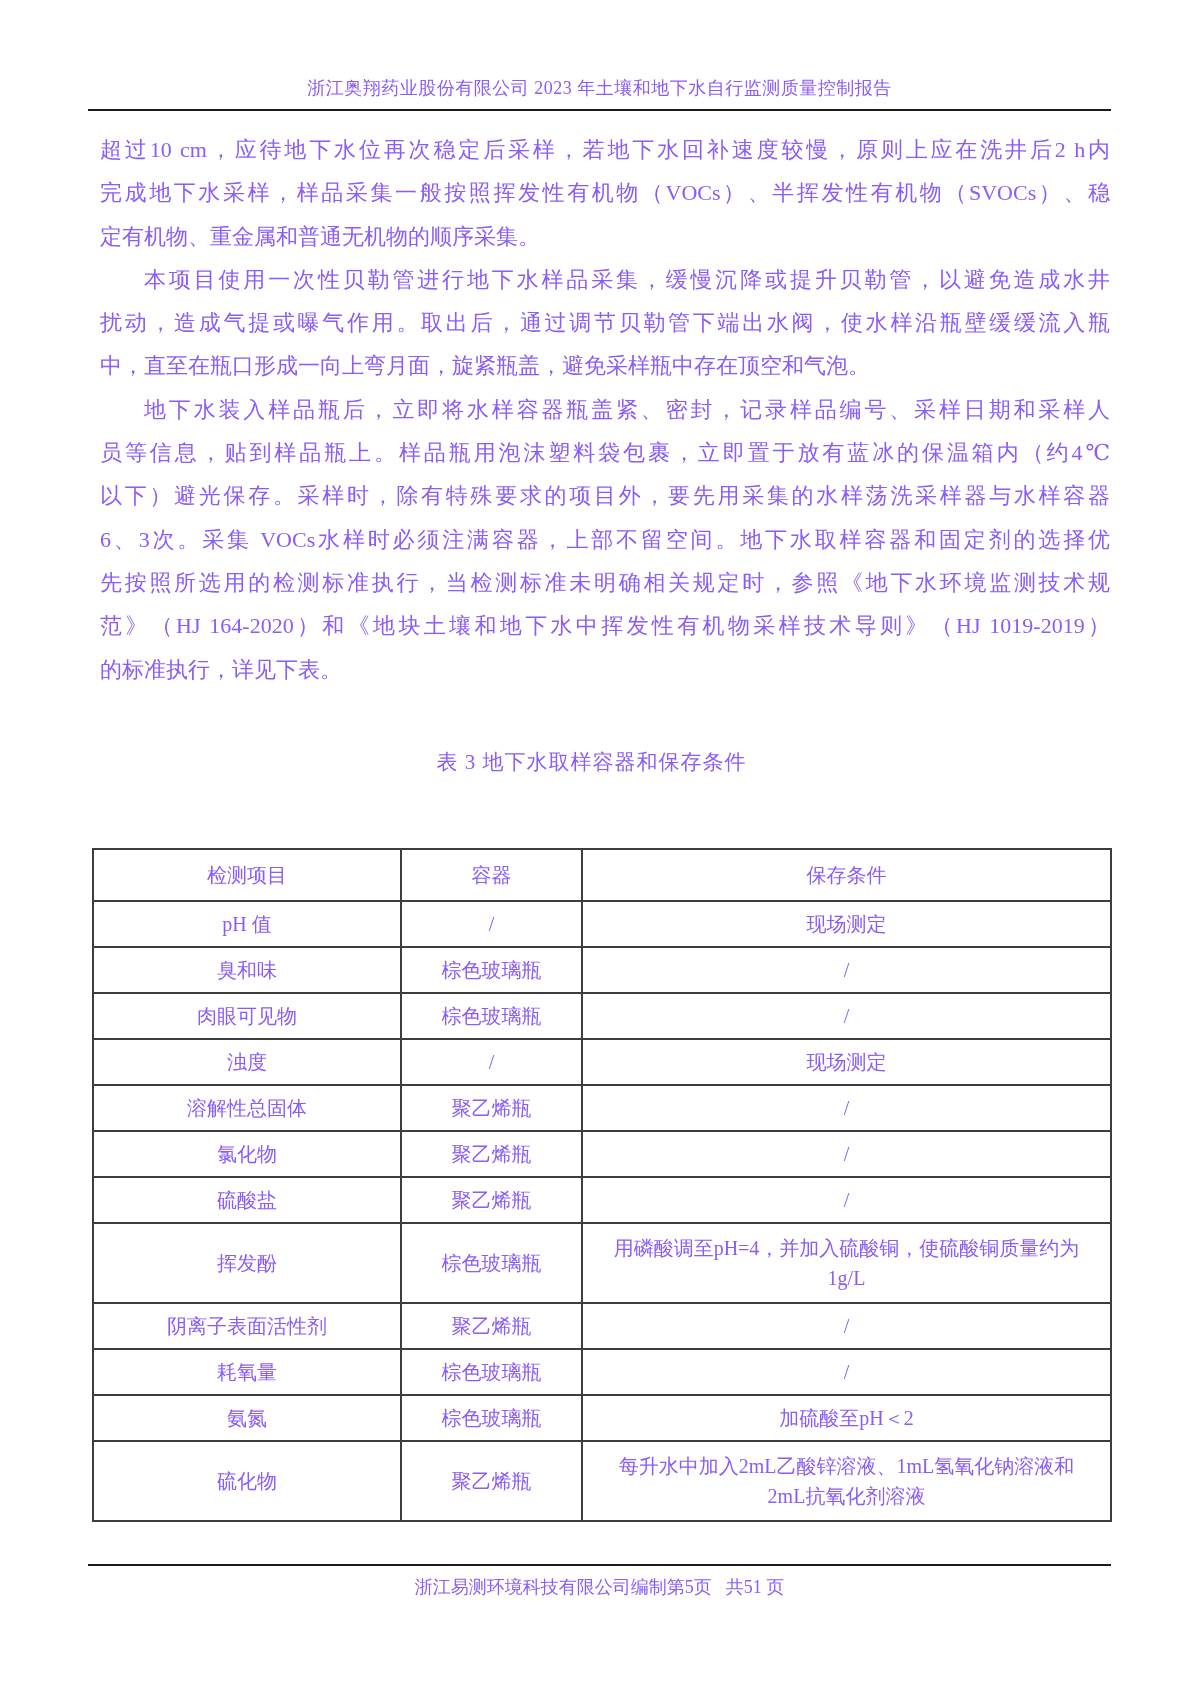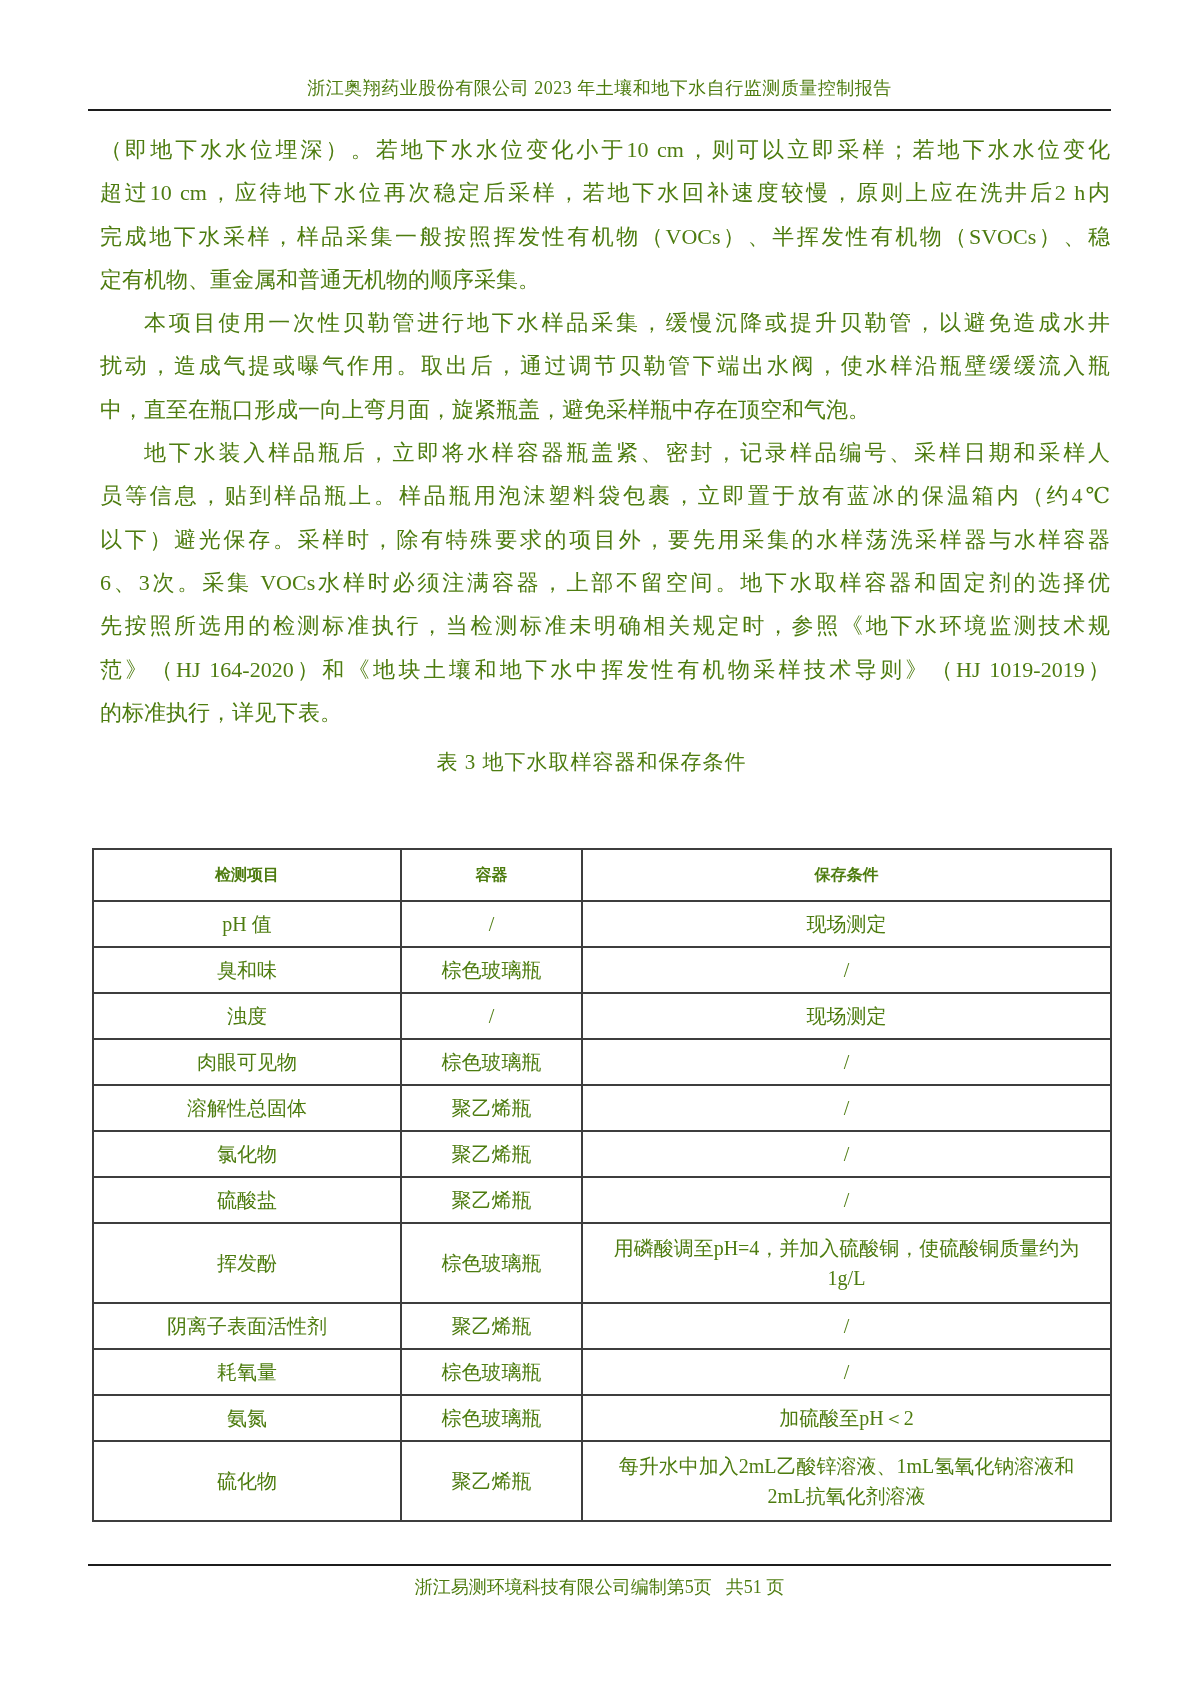--- a/index.html
+++ b/index.html
@@ -1,21 +1,21 @@
 <!DOCTYPE html>
 <html><head>
 <meta charset="utf-8">
 <style>
   html, body { margin: 0; padding: 0; background: #ffffff; }
   .page {
     position: relative;
     width: 1199px;
     height: 1696px;
     background: #ffffff;
-    color: #4d7c0f;
+    color: #8b5cf6;
     font-family: "Liberation Serif", "DejaVu Serif", serif;
     overflow: hidden;
   }
   .header-title {
     position: absolute;
     top: 76px; left: 88px; width: 1023px;
     text-align: center;
     font-size: 18px;
     letter-spacing: 0.5px;
     white-space: nowrap;
@@ -52,21 +52,21 @@
   .sample-table col.c1 { width: 308px; }
   .sample-table col.c2 { width: 181px; }
   .sample-table col.c3 { width: 529px; }
   .sample-table th, .sample-table td {
     border: 2px solid #3d3d3d;
     text-align: center;
     vertical-align: middle;
     padding: 2px 6px;
     line-height: 1.5;
   }
-  .sample-table th { font-weight: bold; height: 46px; font-size: 16px; }
+  .sample-table th { font-weight: normal; height: 46px; font-size: 20px; }
   .sample-table tr.r-s td { height: 40px; }
   .sample-table tr.r-d td { height: 74px; }
   .footer-rule {
     position: absolute;
     top: 1564px; left: 88px; width: 1023px; height: 2px;
     background: #1c1c1c;
   }
   .page-footer {
     position: absolute;
     top: 1575px; left: 88px; width: 1023px;
@@ -79,21 +79,20 @@
 </head>
 <body>
 
 <div class="page">
 
   <div class="header-title">浙江奥翔药业股份有限公司 2023 年土壤和地下水自行监测质量控制报告</div>
   <div class="header-rule"></div>
 
   <div class="body-text">
     <div>
-      <div class="line">（即地下水水位埋深）。若地下水水位变化小于10 cm，则可以立即采样；若地下水水位变化</div>
       <div class="line">超过10 cm，应待地下水位再次稳定后采样，若地下水回补速度较慢，原则上应在洗井后2 h内</div>
       <div class="line">完成地下水采样，样品采集一般按照挥发性有机物（VOCs）、半挥发性有机物（SVOCs）、稳</div>
       <div class="line last">定有机物、重金属和普通无机物的顺序采集。</div>
     </div>
     <div>
       <div class="line indent">本项目使用一次性贝勒管进行地下水样品采集，缓慢沉降或提升贝勒管，以避免造成水井</div>
       <div class="line">扰动，造成气提或曝气作用。取出后，通过调节贝勒管下端出水阀，使水样沿瓶壁缓缓流入瓶</div>
       <div class="line last">中，直至在瓶口形成一向上弯月面，旋紧瓶盖，避免采样瓶中存在顶空和气泡。</div>
     </div>
     <div>
@@ -127,28 +126,28 @@
         <td>pH 值</td>
         <td>/</td>
         <td>现场测定</td>
       </tr>
       <tr class="r-s">
         <td>臭和味</td>
         <td>棕色玻璃瓶</td>
         <td>/</td>
       </tr>
       <tr class="r-s">
+        <td>肉眼可见物</td>
+        <td>棕色玻璃瓶</td>
+        <td>/</td>
+      </tr>
+      <tr class="r-s">
         <td>浊度</td>
         <td>/</td>
         <td>现场测定</td>
-      </tr>
-      <tr class="r-s">
-        <td>肉眼可见物</td>
-        <td>棕色玻璃瓶</td>
-        <td>/</td>
       </tr>
       <tr class="r-s">
         <td>溶解性总固体</td>
         <td>聚乙烯瓶</td>
         <td>/</td>
       </tr>
       <tr class="r-s">
         <td>氯化物</td>
         <td>聚乙烯瓶</td>
         <td>/</td>

